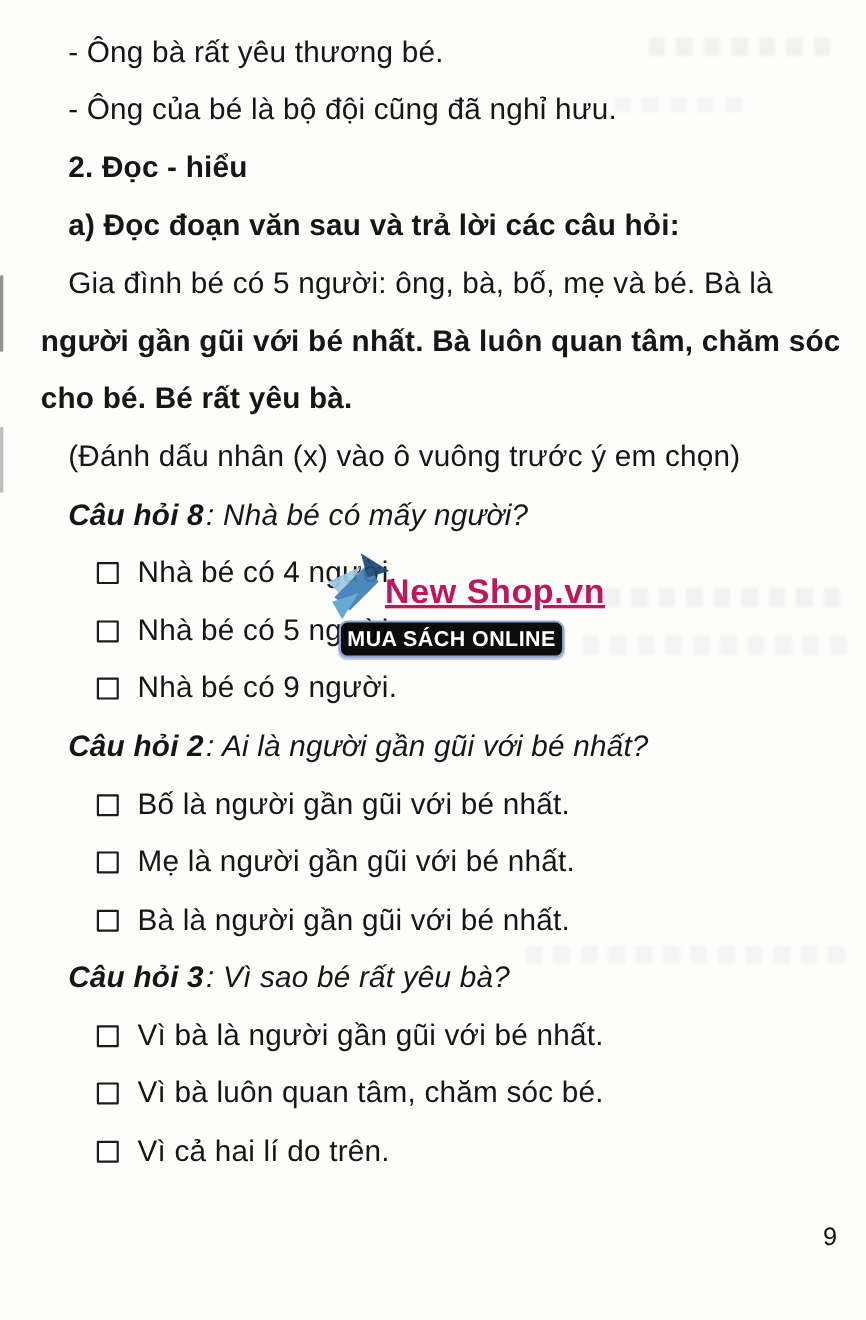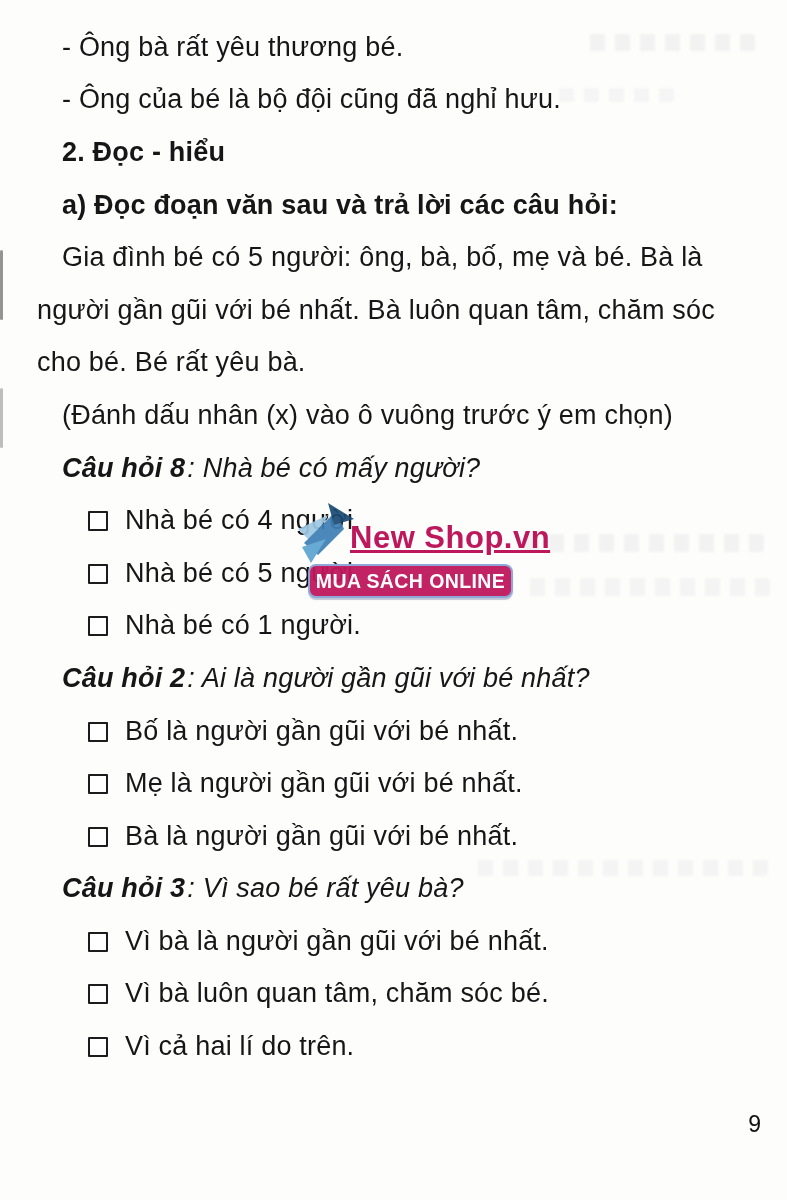--- a/index.html
+++ b/index.html
@@ -5,21 +5,21 @@
   html,body{margin:0;padding:0;background:#ffffff;}
   body{width:787px;height:1200px;font-family:"Liberation Sans",sans-serif;color:#161616;}
   .page{position:relative;width:787px;height:1200px;box-sizing:border-box;
         padding:21px 18px 0 62px;background:#fdfdfc;overflow:hidden;}
   .line{height:52.6px;display:flex;align-items:center;font-size:27px;
         letter-spacing:0.2px;white-space:nowrap;}
   .bold{font-weight:bold;}
   .italic{font-style:italic;}
   .qlabel{font-weight:bold;font-style:italic;margin-right:2px;}
   .passage-first{margin-left:0;}
-  .passage-cont{margin-left:-25px;}
+  .passage-cont{margin-left:-25px;font-weight:bold;}
   .opt{margin-left:26px;gap:17px;}
   .cb{width:16px;height:16px;border:2.6px solid #1c1c1c;border-radius:1px;
       flex:none;margin-top:1px;background:#fff;}
   
   .watermark{position:absolute;left:296px;top:500px;width:236px;height:104px;z-index:5;}
   .wm-logo{position:absolute;left:2px;top:3px;width:56px;height:64px;opacity:0.92;}
   .wm-brand{position:absolute;left:54px;top:20px;font-size:31px;font-weight:bold;
             letter-spacing:0.5px;white-space:nowrap;}
   .wm-banner{position:absolute;left:12px;top:64px;width:201px;height:30px;
              border-radius:8px;border:2px solid #8aa2d6;display:flex;align-items:center;
@@ -80,21 +80,21 @@
   <div class="line opt">
     <span class="cb"></span>
     <span>Nhà bé có 4 người.</span>
   </div>
   <div class="line opt">
     <span class="cb"></span>
     <span>Nhà bé có 5 người.</span>
   </div>
   <div class="line opt">
     <span class="cb"></span>
-    <span>Nhà bé có 1 người.</span>
+    <span>Nhà bé có 9 người.</span>
   </div>
 
   <div class="line">
     <span class="qlabel">Câu hỏi 2</span>
     <span class="italic">: Ai là người gần gũi với bé nhất?</span>
   </div>
   <div class="line opt">
     <span class="cb"></span>
     <span>Bố là người gần gũi với bé nhất.</span>
   </div>
@@ -125,21 +125,21 @@
   </div>
 
   <div class="watermark">
     <svg class="wm-logo" viewBox="0 0 56 64" xmlns="http://www.w3.org/2000/svg">
       <polygon points="0,26 30,12 14,40" fill="#9dc8e2"></polygon>
       <polygon points="6,40 38,8 46,26 20,52" fill="#3e7fb4"></polygon>
       <polygon points="30,0 56,16 36,22" fill="#1b4a74"></polygon>
       <polygon points="4,44 28,36 13,60" fill="#5ba3d0"></polygon>
     </svg>
     <div class="wm-brand" style="color: #be185d; text-decoration: underline;">New Shop.vn</div>
-    <div class="wm-banner" style="background: #be185d; text-align: right;">MUA SÁCH ONLINE</div>
+    <div class="wm-banner" style="background: #000000; text-align: right;">MUA SÁCH ONLINE</div>
   </div>
 
   <div class="ghost g1"></div>
   <div class="ghost g2"></div>
   <div class="ghost g3"></div>
   <div class="ghost g4"></div>
   <div class="ghost g5"></div>
   <div class="edge e1"></div>
   <div class="edge e2"></div>
 

